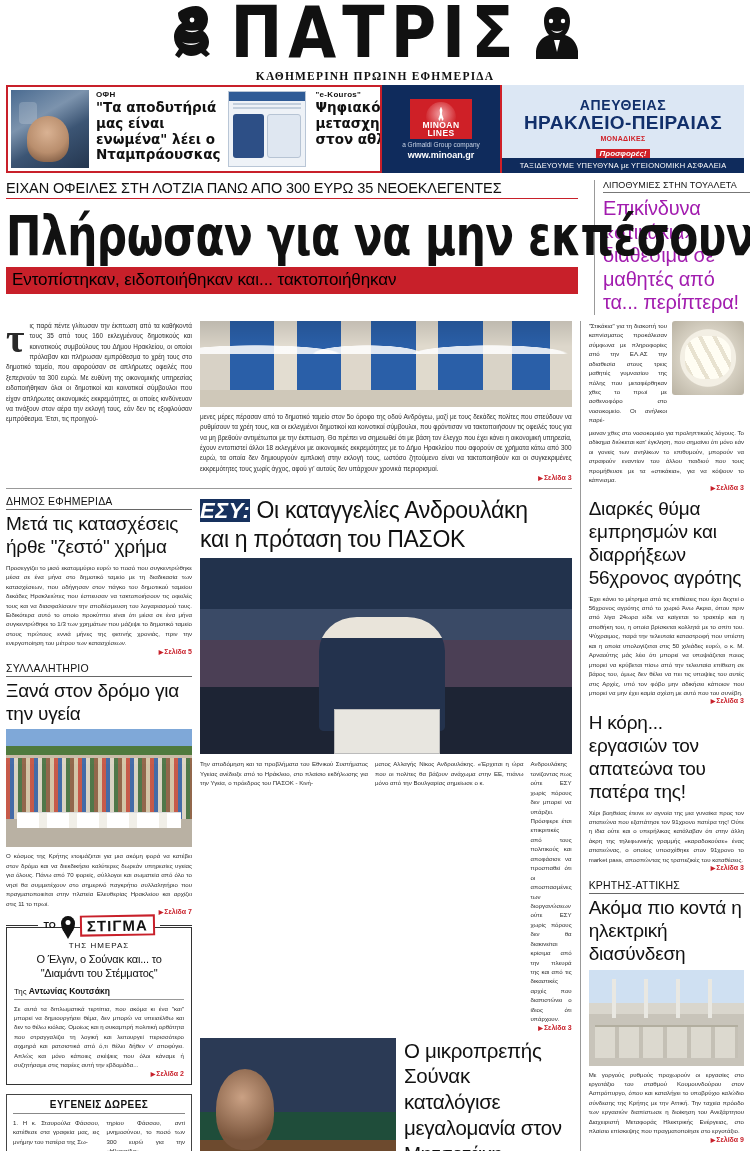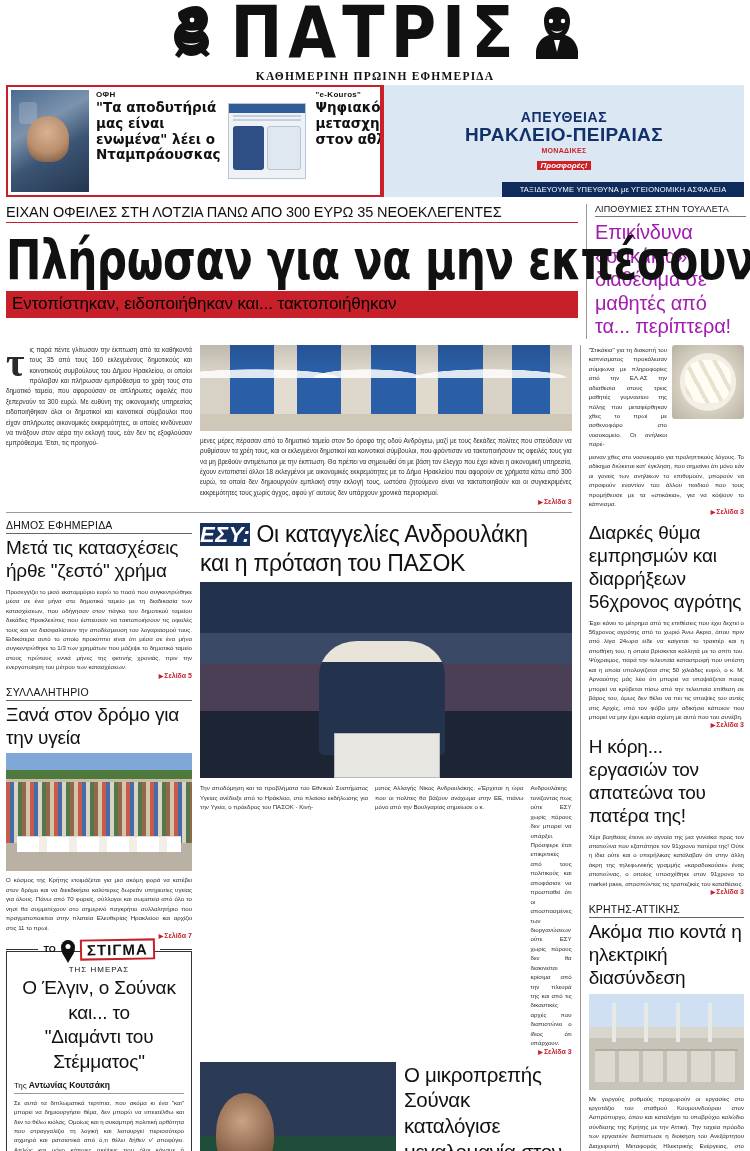--- a/index.html
+++ b/index.html
@@ -44,21 +44,21 @@
     padding: 2px 2px 3px 2px;
   }
   .mast-info .left { font-size: 7.5px; color: #222; }
   .mast-info .left b { font-size: 11px; }
   .mast-info .center { font-family: "Liberation Serif", serif; font-weight: 700; font-size: 13px; letter-spacing: .4px; }
   .mast-info .right { font-size: 9px; font-weight: 700; color: #222; }
   .mast-info .right span.small { font-size: 7px; font-weight: 400; }
   .mast-rule2 { border-top: 3px solid #222; }
 
   
-  .ads { display: flex; gap: 0; margin-top: 5px; height: 112px; }
+  .ads { display: flex; gap: 0; margin-top: 5px; height: 88px; }
   .ad-left {
     flex: 0 0 376px; border: 2px solid #c8202a; background: #fff;
     display: flex; position: relative; overflow: hidden;
   }
   .ad-left-inner { display: flex; flex: 1; padding: 3px; gap: 4px; }
   .ad-photo {
     width: 78px; background: linear-gradient(150deg,#4a6b91 0%,#7c93ad 35%,#3c5574 60%,#24364f 100%);
     position: relative; overflow: hidden;
   }
   .ad-photo::after {
@@ -126,21 +126,21 @@
     display:inline-block; background:#cf2027; color:#fff; font-style:italic;
     font-size:8px; font-weight:700; padding:0 4px; margin-top:1px;
   }
   .minoan-foot {
     position:absolute; left:120px; right:0; bottom:0; height:15px; background:#0f2b5c;
     display:flex; align-items:center; justify-content:center;text-align:center;
   }
   .minoan-foot span { color:#fff; font-size:7.5px; letter-spacing:.2px; }
 
   
-  .lead-zone { display:flex; gap: 8px; margin-top: 7px; }
+  .lead-zone { display:flex; gap: 16px; margin-top: 7px; }
   .lead-main { flex: 1 1 auto; width: 572px; }
   .lead-kicker {
     font-size: 14.5px; letter-spacing: -.1px; color:#111; padding-bottom:2px;
     white-space: nowrap;
   }
   .lead-kicker-rule { border-top: 1.5px solid #c8202a; }
   .lead-head {
     font-family: "DejaVu Sans", sans-serif;
     font-weight: 700; font-size: 45px; line-height: 1.0;
     transform: scaleY(1.24) scaleX(0.94); transform-origin: left top;
@@ -317,21 +317,21 @@
   .pin::after { content:""; position:absolute; left:50%; top:4px; transform:translateX(-50%);
     width:5px; height:5px; border-radius:50%; background:#fff; }
   .pin::before { content:""; position:absolute; left:50%; bottom:-5px; transform:translateX(-50%);
     border-left:4px solid transparent; border-right:4px solid transparent; border-top:7px solid #111; }
   .stigma-word {
     border: 2px solid #c8202a; color:#111; font-weight:700; font-size: 15px;
     letter-spacing: 1px; padding: 0 5px; background:#fff; transform: rotate(-1deg);
   }
   .stigma-box { border: 1.5px solid #333; padding: 13px 7px 7px 7px; }
   .stigma-of { text-align: center; font-size: 8px; letter-spacing: 1px; margin-bottom: 2px; }
-  .stigma-h { font-size: 19px; line-height: 1.3; text-align: center; letter-spacing:-.2px; }
+  .stigma-h { font-size: 11px; line-height: 1.3; text-align: center; letter-spacing:-.2px; }
   .stigma-by { font-size: 8px; border-bottom:1px solid #999; padding-bottom:3px; margin: 5px 0 4px 0; }
   .stigma-by b { font-size: 8.5px; }
 
   
   .don-box { border: 1.5px solid #444; margin-top: 9px; padding: 4px 6px 5px 6px; }
   .don-title { text-align:center; font-size: 10px; font-weight:700; letter-spacing:.4px; border-bottom:1px solid #888; padding-bottom:3px; margin-bottom:4px; }
   .don-cols { display:flex; gap:7px; }
 
   
   .promo {
@@ -402,20 +402,32 @@
         </div>
         <div class="ad-txt">
           <div class="ad-kicker">"e-Kouros"</div>
           <div class="ad-head">Ψηφιακός μετασχηματισμός στον αθλητισμό</div>
         </div>
       </div>
 
     </div>
 
     <div class="ad-right">
+      <div class="minoan">
+        <div class="minoan-logo">
+          <div class="circ"></div>
+            <div class="fig"></div>
+          <div class="nm">
+            <span>MINOAN</span><br>
+            <span>LINES</span>
+          </div>
+        </div>
+        <div class="g">a Grimaldi Group company</div>
+        <div class="url">www.minoan.gr</div>
+      </div>
       <div class="minoan-sep"></div>
       <div class="minoan-main">
         <div class="l1">ΑΠΕΥΘΕΙΑΣ</div>
         <div class="l2">ΗΡΑΚΛΕΙΟ-ΠΕΙΡΑΙΑΣ</div>
         <div class="badge">
           <div class="b1">ΜΟΝΑΔΙΚΕΣ</div>
           <div class="b2">Προσφορές!</div>
         </div>
       </div>
       <div class="minoan-foot">

